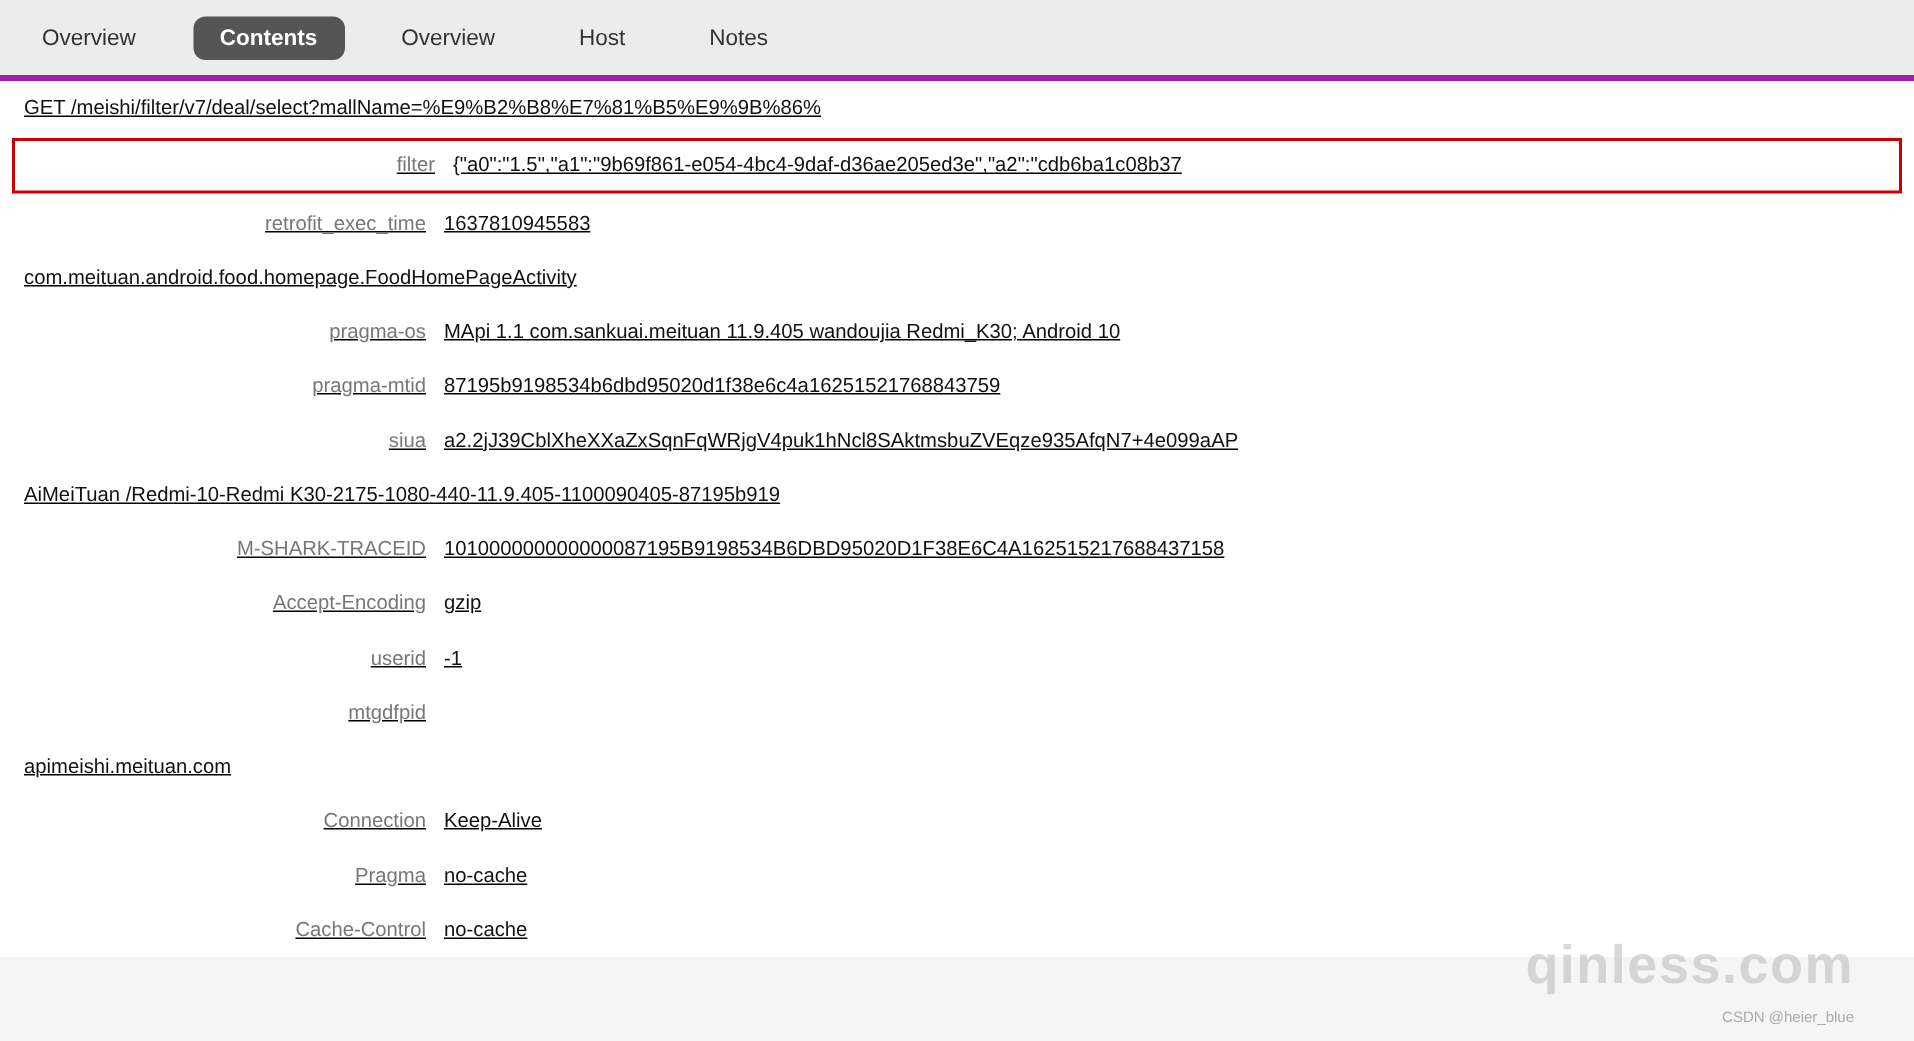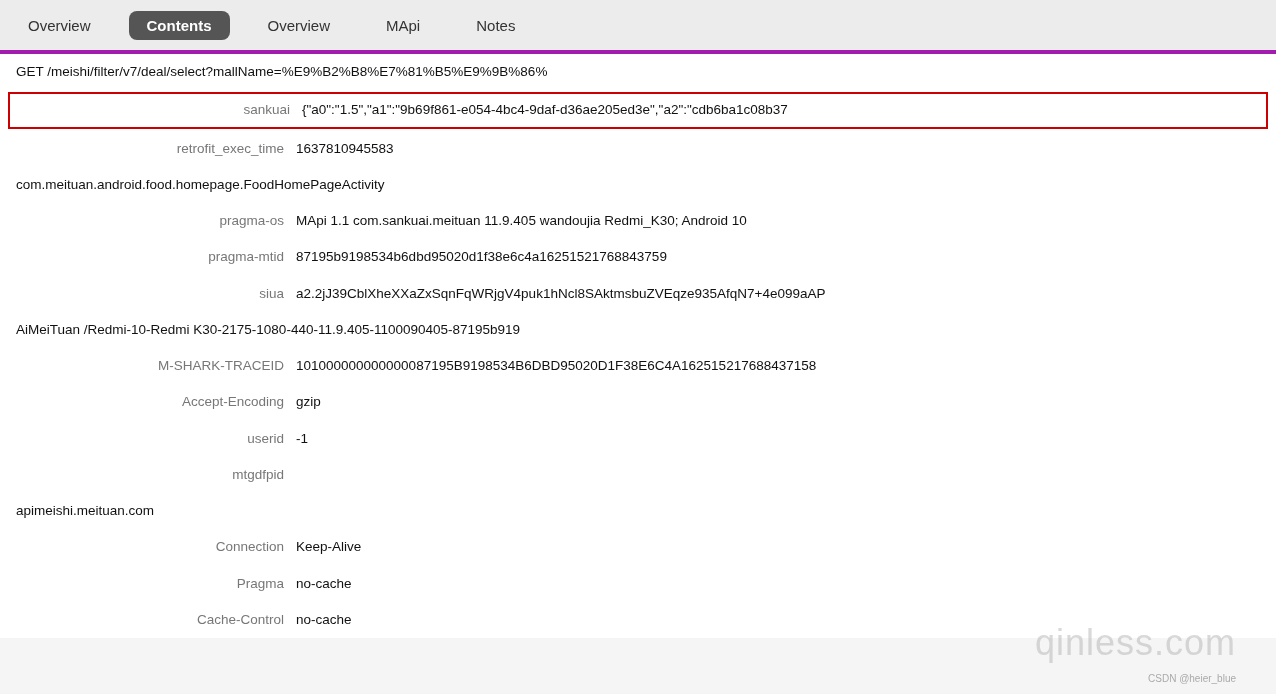--- a/index.html
+++ b/index.html
@@ -47,20 +47,21 @@
       overflow-x: hidden;
     }
 
     .data-row {
       display: flex;
       align-items: baseline;
       padding: 8px 16px;
       border-bottom: none;
       font-size: 13.5px;
       line-height: 1.5;
+      text-decoration: underline;
     }
 
     .data-row.highlighted {
       border: 2px solid #cc0000;
       margin: 2px 8px;
       padding: 6px 12px;
     }
 
     .row-key {
       text-align: right;
@@ -92,50 +93,50 @@
     .full-url-row .row-value {
       width: 100%;
     }
 
     .watermark {
       position: fixed;
       bottom: 30px;
       right: 40px;
       font-size: 36px;
       color: rgba(180, 180, 180, 0.5);
-      font-weight: 400;
+      font-weight: 700;
       letter-spacing: 1px;
       pointer-events: none;
     }
 
     .csdn-label {
       position: fixed;
       bottom: 10px;
       right: 40px;
       font-size: 10px;
       color: #aaa;
     }
   </style>
 </head>
 <body>
 
 <div class="tab-bar">
 <div class="tab-item">Overview</div>
     <div class="tab-item active">Contents</div>
     <div class="tab-item">Overview</div>
-    <div class="tab-item">MApi</div>
+    <div class="tab-item">Host</div>
     <div class="tab-item">Notes</div>
   </div>
 
 <div class="content-area">
 <div class="data-row full-url-row">
       <span class="row-value">GET /meishi/filter/v7/deal/select?mallName=%E9%B2%B8%E7%81%B5%E9%9B%86%</span>
     </div>
     <div class="data-row highlighted">
-      <span class="row-key">sankuai</span>
+      <span class="row-key">filter</span>
       <span class="row-value">{"a0":"1.5","a1":"9b69f861-e054-4bc4-9daf-d36ae205ed3e","a2":"cdb6ba1c08b37</span>
     </div>
     <div class="data-row">
       <span class="row-key">retrofit_exec_time</span>
       <span class="row-value">1637810945583</span>
     </div>
     <div class="data-row">
       <span class="row-value">com.meituan.android.food.homepage.FoodHomePageActivity</span>
     </div>
     <div class="data-row">

